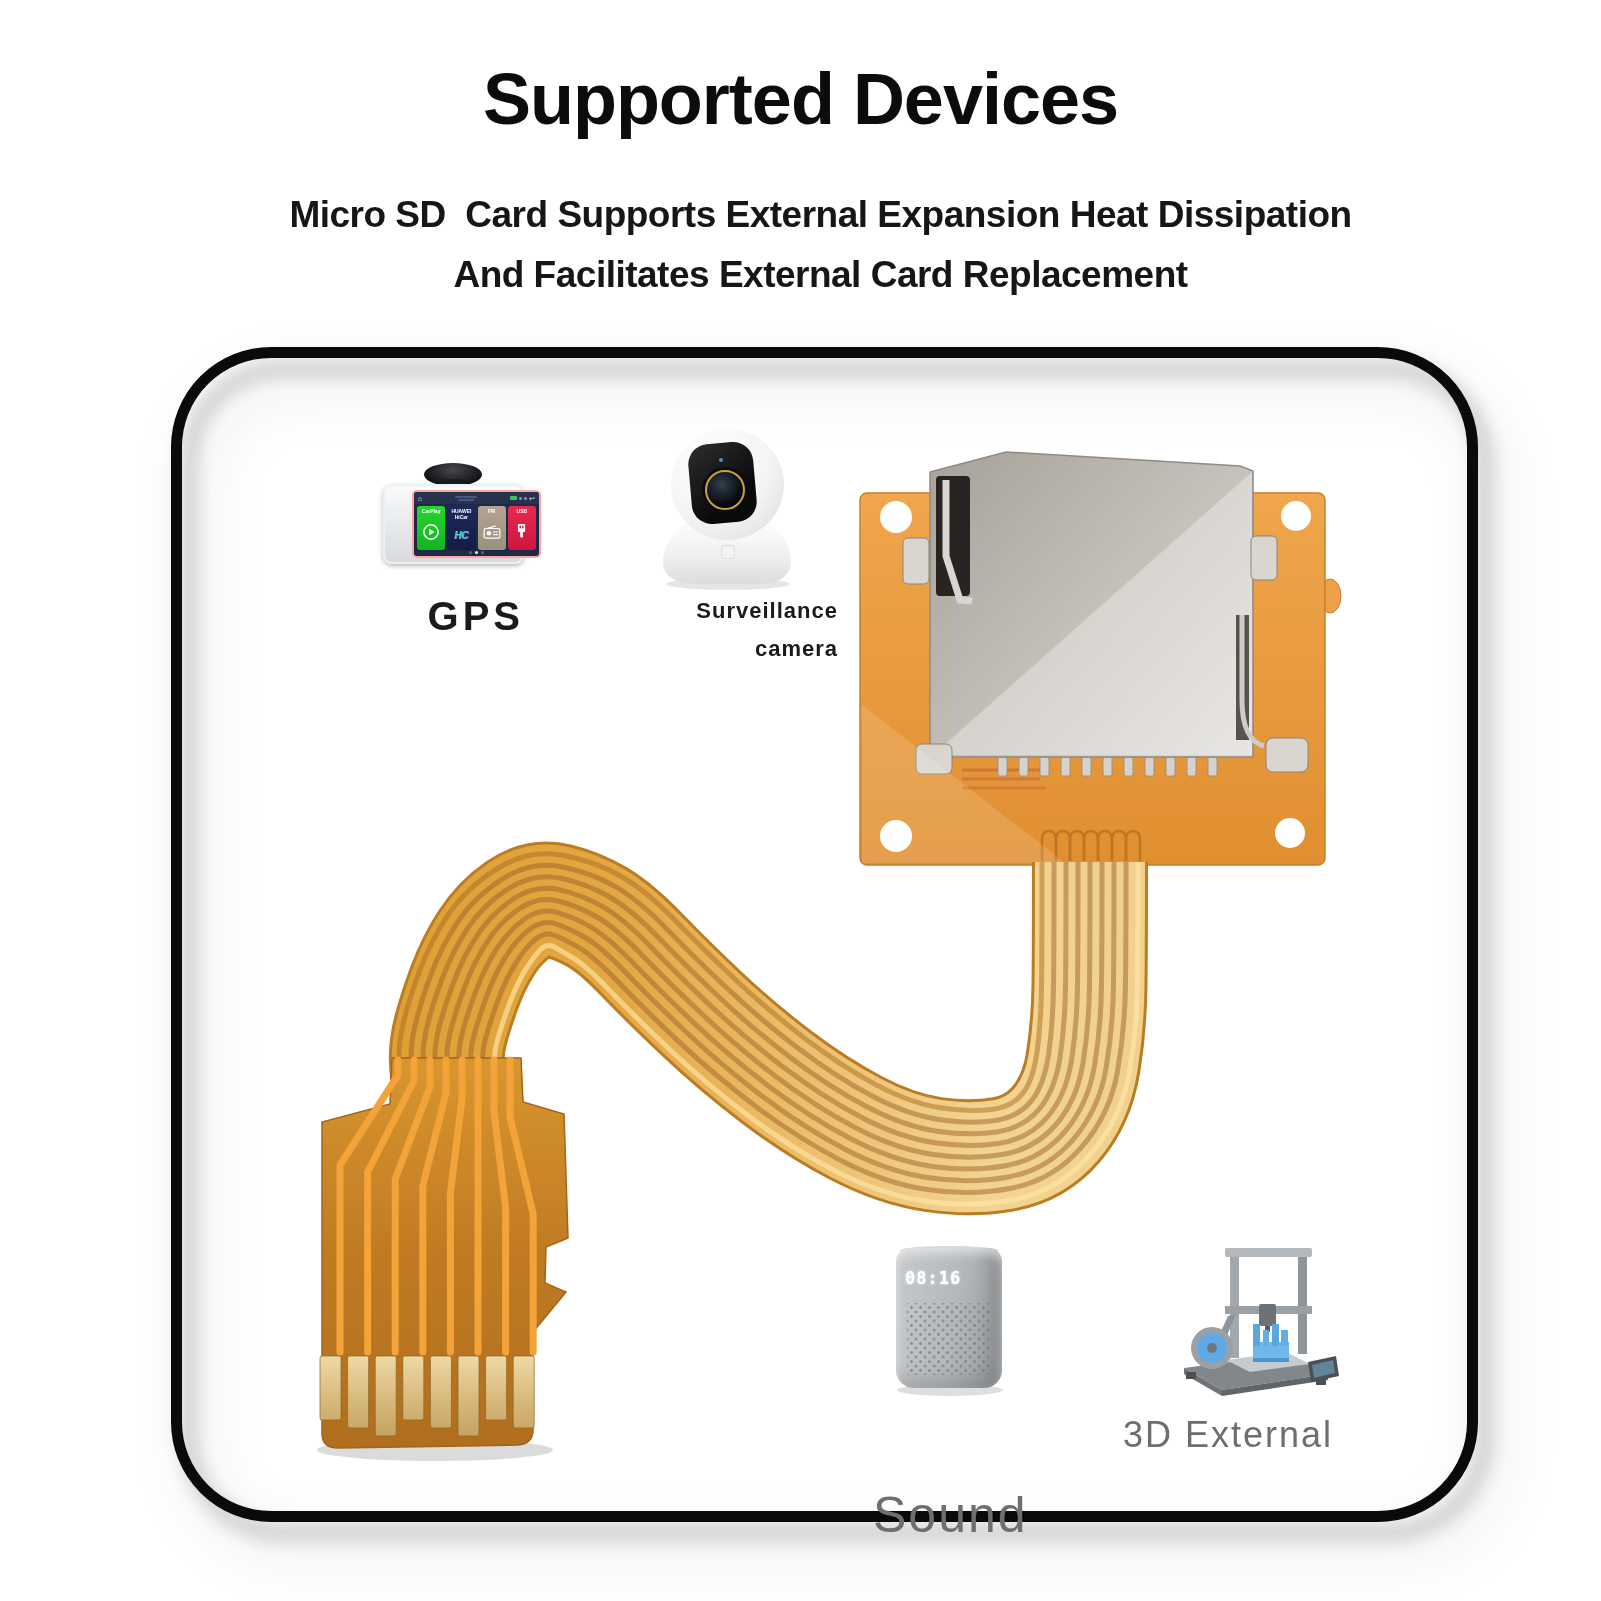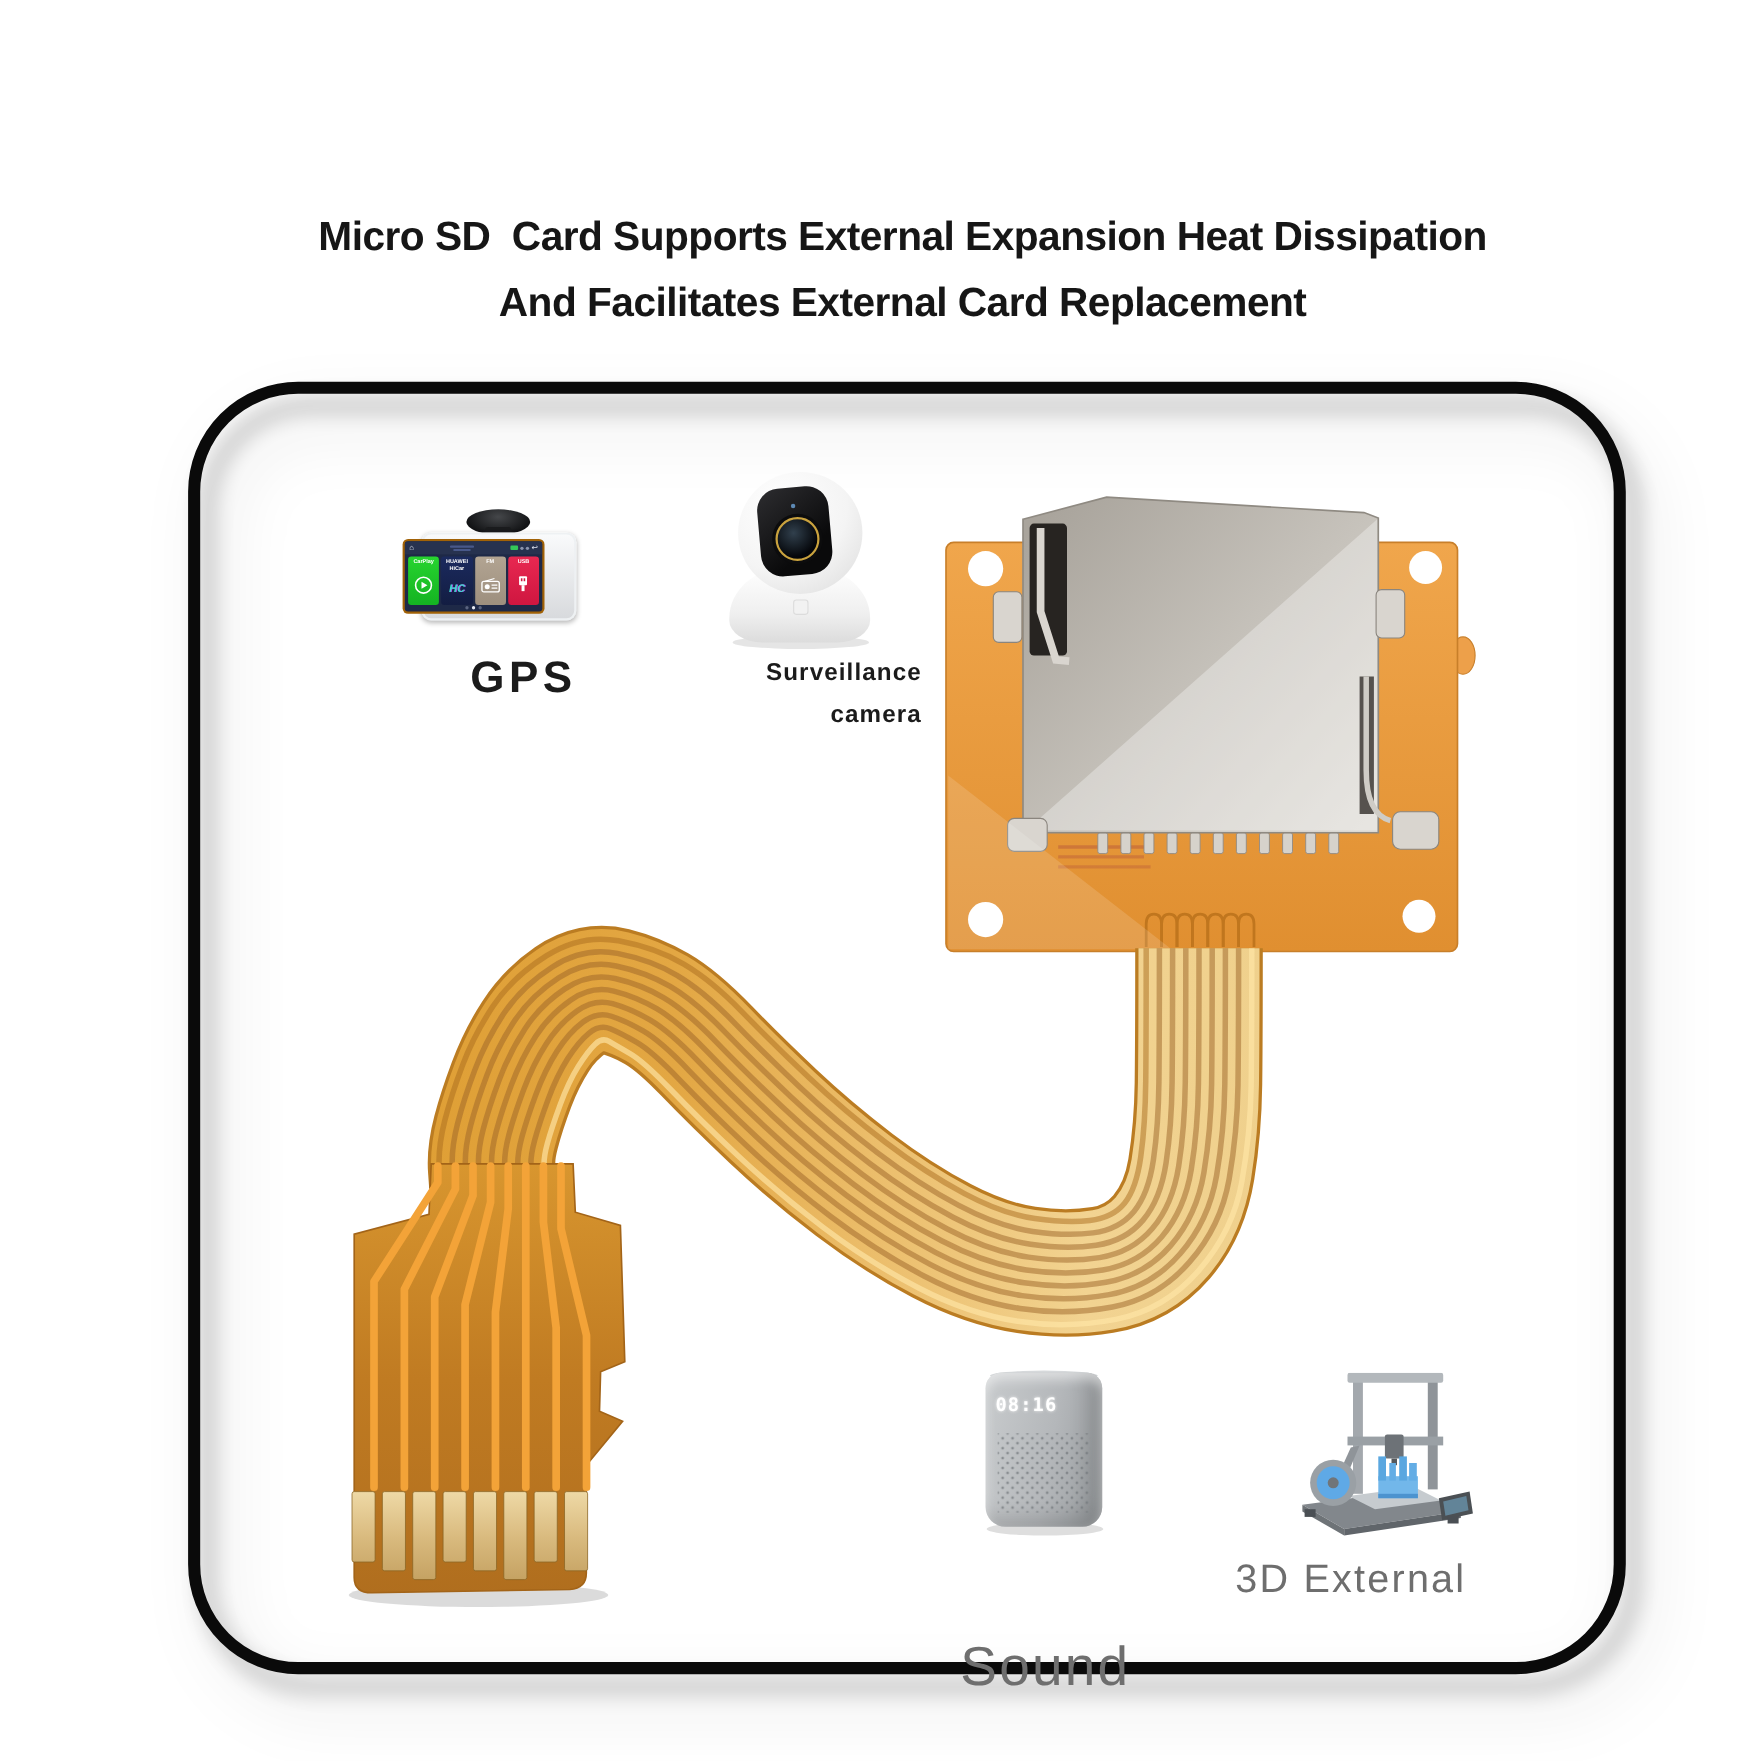--- a/index.html
+++ b/index.html
@@ -21,21 +21,21 @@
   
   #photo-svg{left:0;top:0;width:1601px;height:1601px;}
 
   
   .gps-mount{left:424px;top:463px;width:58px;height:23px;border-radius:50%;
              background:radial-gradient(ellipse at 50% 30%,#45474a,#121315 72%);}
   .gps-stem{left:441px;top:479px;width:24px;height:10px;background:#1a1b1d;border-radius:3px;}
   .gps-body{left:383px;top:484px;width:141px;height:80px;border-radius:9px;
             background:linear-gradient(180deg,#fafbfc,#d7d9dc);
             box-shadow:0 2px 5px rgba(0,0,0,.28), inset 0 0 0 2px #eef1f3;}
-  .gps-screen{left:366px;top:490px;width:129px;height:68px;background:#a16207;border-radius:5px;}
+  .gps-screen{left:412px;top:490px;width:129px;height:68px;background:#fca5a5;border-radius:5px;}
   .gps-inner{position:absolute;left:2px;top:2px;right:2px;bottom:2px;background:#1e2947;border-radius:3px;overflow:hidden;}
   .gps-topbar{display:flex;align-items:center;justify-content:space-between;height:12px;padding:0 4px;background:#27324f;}
   .gps-topbar .glyph{font-size:7px;line-height:7px;color:#dfe4f0;}
   .gps-clockbars{display:flex;flex-direction:column;gap:1px;align-items:center;}
   .gps-clockbars i{display:block;width:22px;height:2px;background:#48588a;border-radius:1px;}
   .gps-clockbars i+i{width:16px;}
   .gps-status{display:flex;align-items:center;gap:2px;}
   .batt{width:7px;height:4px;background:#34c759;border-radius:1px;}
   .sdot{width:3px;height:3px;border-radius:50%;background:#8a94ad;}
   .gps-cards{display:flex;gap:2px;padding:2px 3px 0 3px;height:44px;}
@@ -90,20 +90,21 @@
   .cam-label{left:578px;top:592px;width:260px;font-size:22px;letter-spacing:1px;line-height:38px;}
   .dev-label-gray{color:#6e6e6e;font-weight:400;text-align:center;letter-spacing:2px;}
   .sound-label{left:873px;top:1486px;width:150px;font-size:50px;}
   .printer-label{left:1108px;top:1414px;width:240px;font-size:36px;}
 </style>
 </head>
 <body>
 
 <div id="stage">
 
+  <div class="abs title">Supported Devices</div>
   <div class="abs subtitle sub1">Micro SD  Card Supports External Expansion Heat Dissipation</div>
   <div class="abs subtitle sub2">And Facilitates External Card Replacement</div>
 
   <div class="abs panel"></div>
 
   <svg id="photo-svg" class="abs" viewBox="0 0 1601 1601">
     <defs>
       <linearGradient id="boardGrad" gradientUnits="userSpaceOnUse" x1="860" y1="493" x2="860" y2="865">
         <stop offset="0" stop-color="#f0a64c"></stop>
           <stop offset="1" stop-color="#e08f30"></stop>

